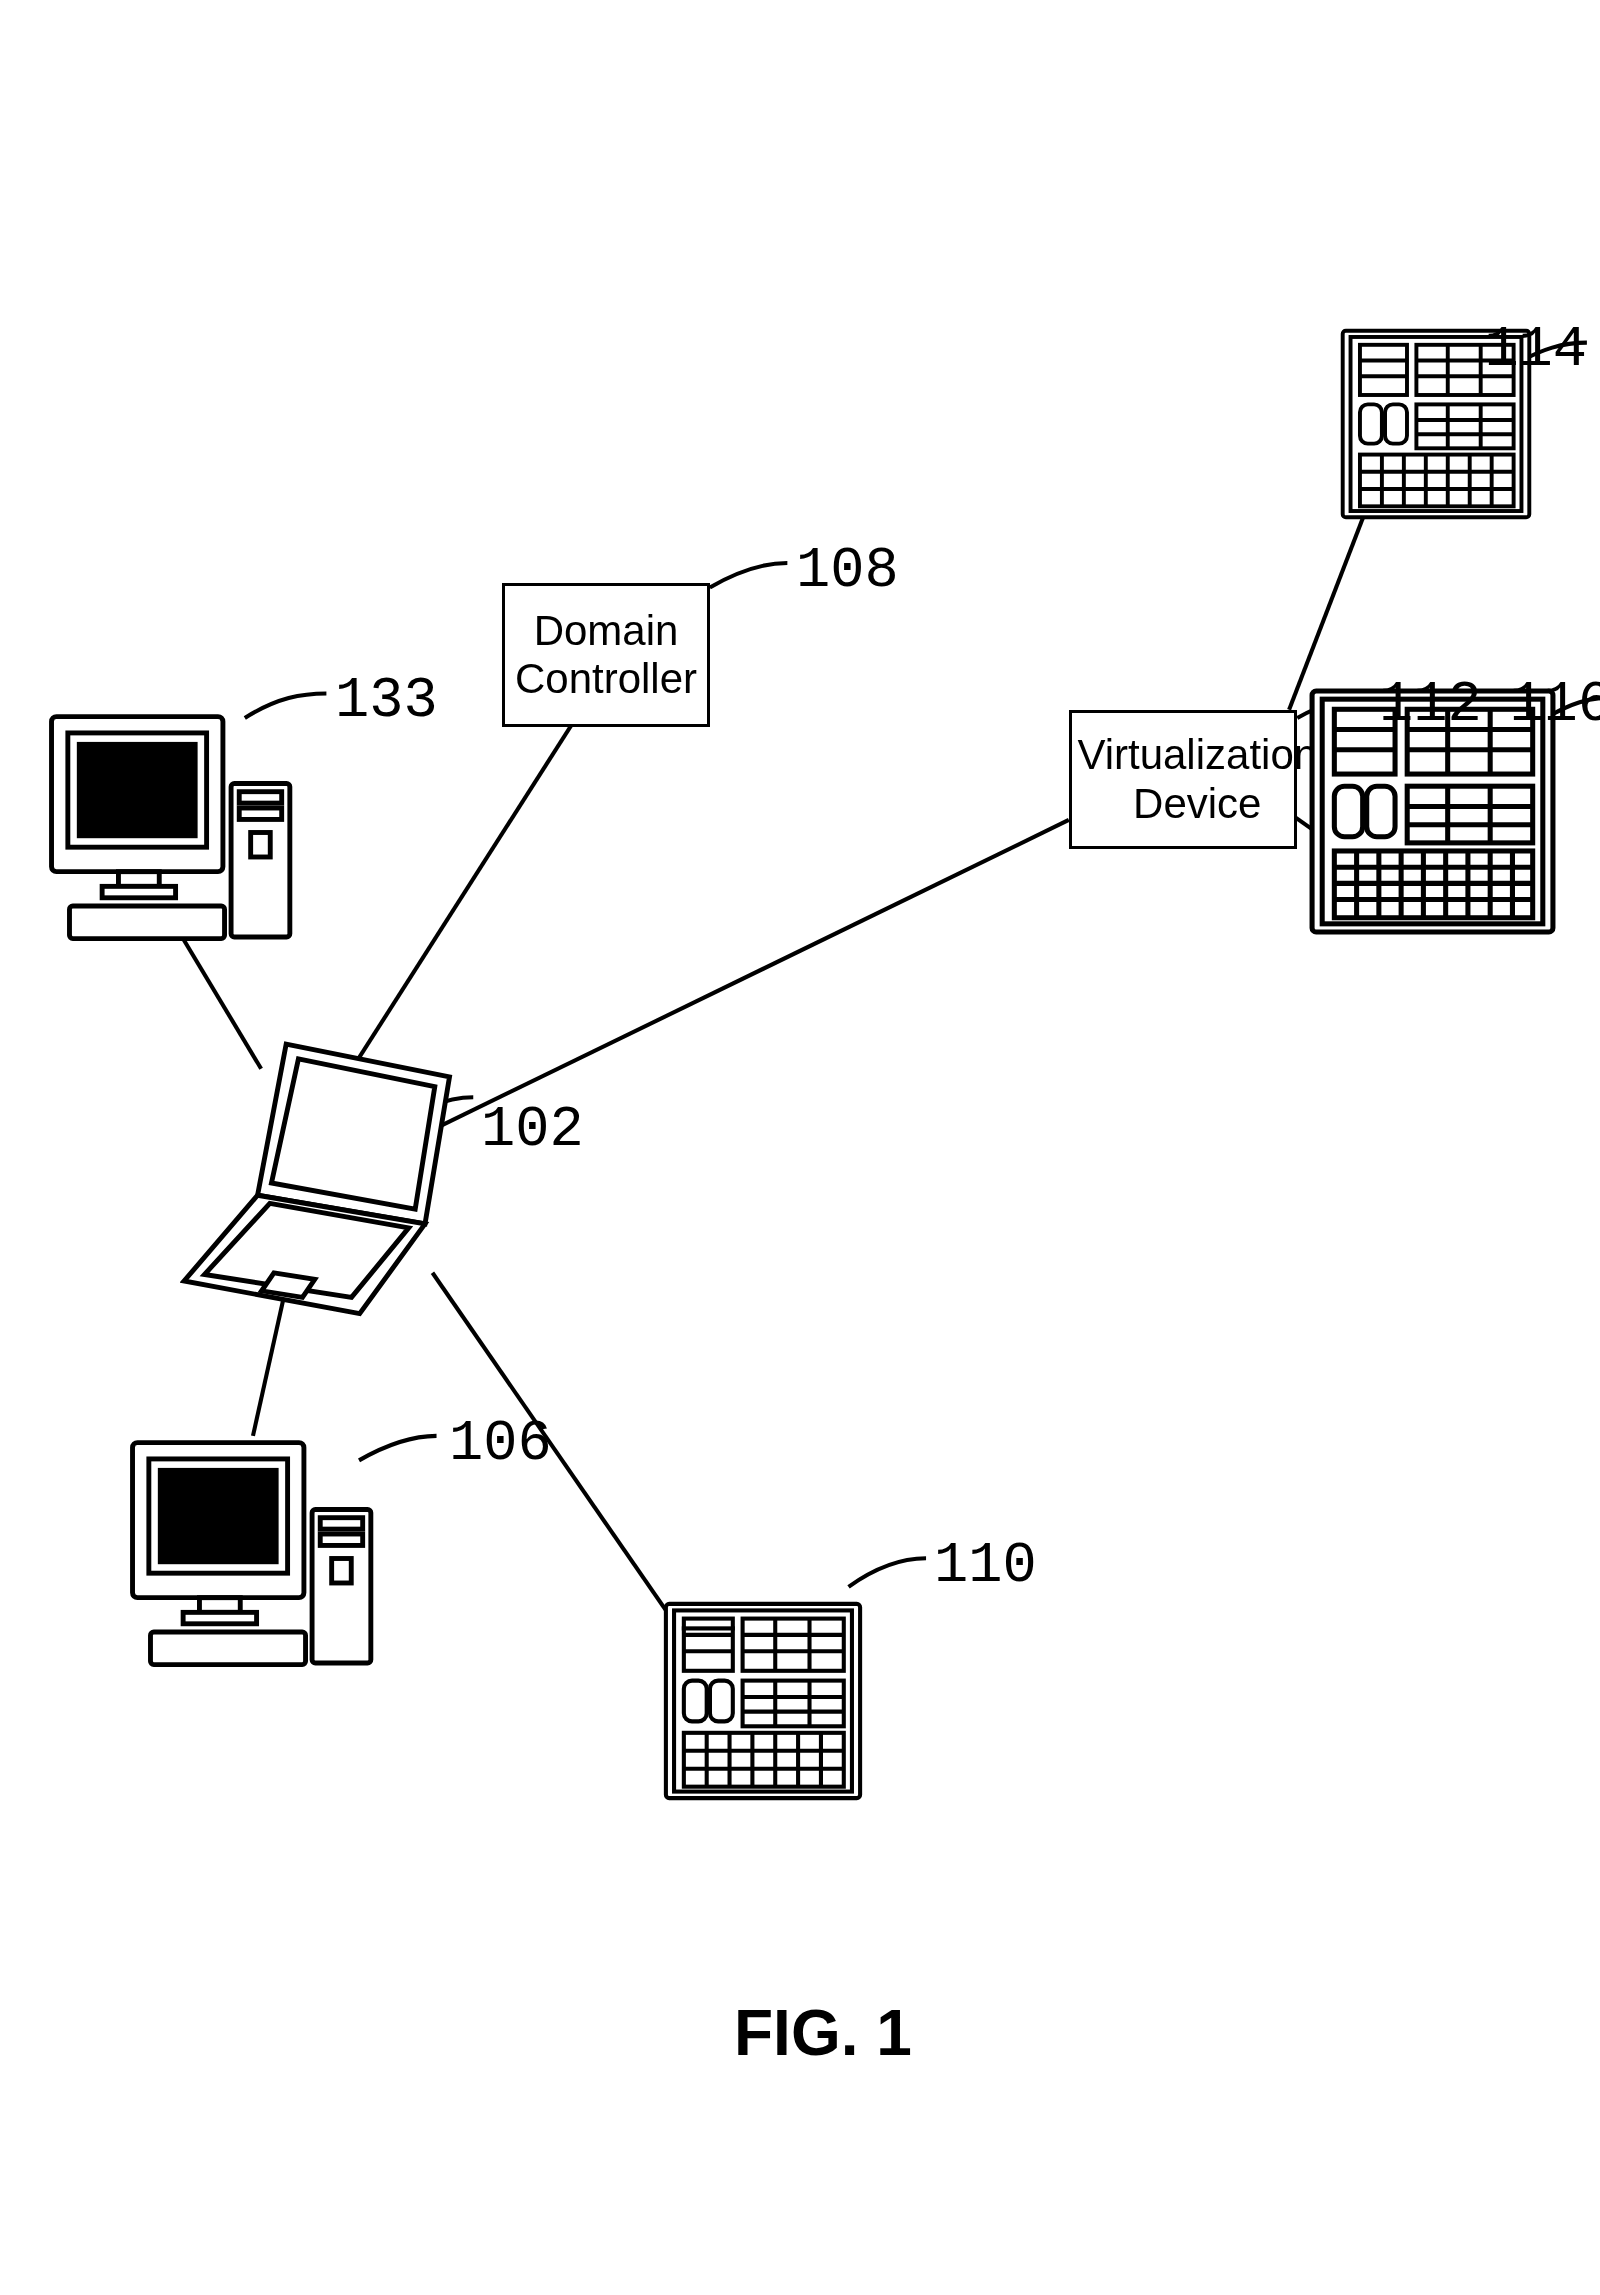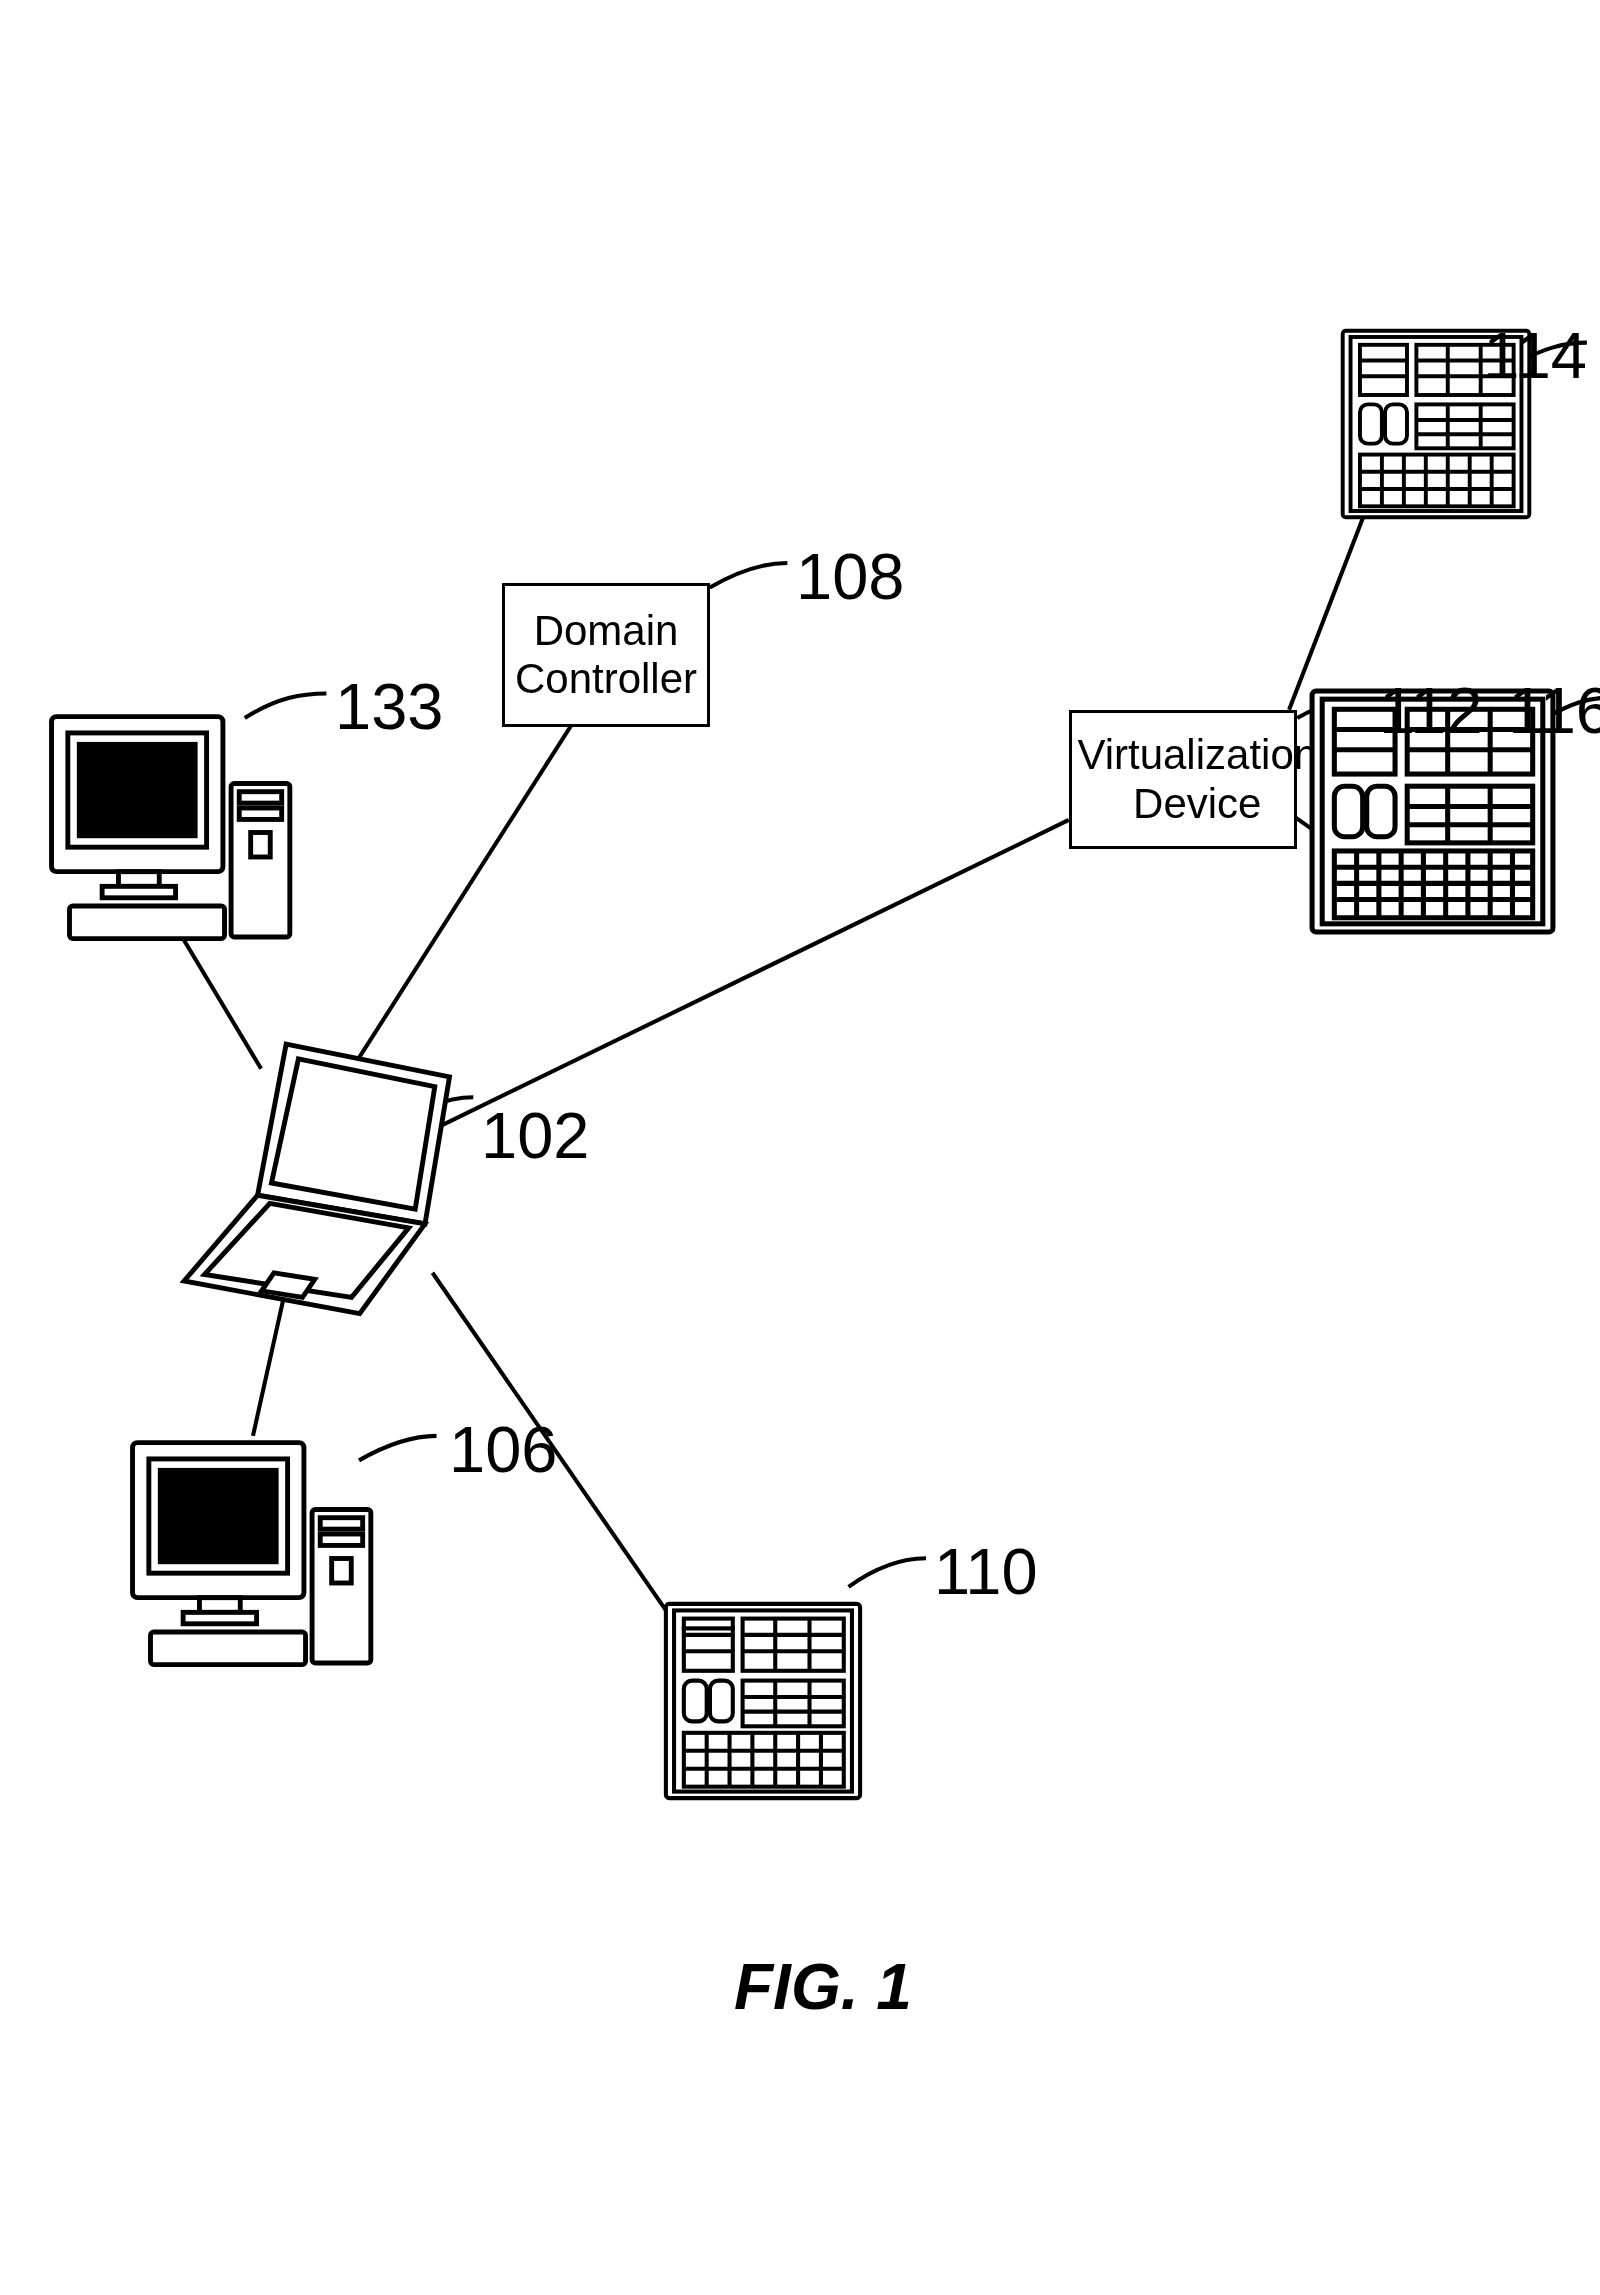--- a/index.html
+++ b/index.html
@@ -23,22 +23,22 @@
     align-items: center;
     justify-content: center;
     text-align: center;
     font-size: 42px;
     line-height: 1.15;
     padding: 6.5px;
     box-sizing: border-box;
   }
   .ref {
     position: absolute;
-    font-size: 65px;
-    font-family: Liberation Sans, sans-serif;
+    font-size: 57px;
+    font-family: Liberation Mono, monospace;
   }
   .figlabel {
     position: absolute;
     font-size: 64px;
     font-weight: 700;
     font-family: Arial, Helvetica, sans-serif;
   }
   svg.lines {
     position: absolute;
     left: 0; top: 0;
@@ -270,16 +270,16 @@
 
   <div class="ref" style="left:481px; top:1073px;margin-top:25px;">102</div>
   <div class="ref" style="left:335px; top:669px;">133</div>
   <div class="ref" style="left:441px; top:1412px;margin-left:8px;">106</div>
   <div class="ref" style="left:796px; top:539px;">108</div>
   <div class="ref" style="left:934px; top:1534px;">110</div>
   <div class="ref" style="left:1379px; top:673px;">112</div>
   <div class="ref" style="left:1587px; top:318px; transform:translateX(-100%);">114</div>
   <div class="ref" style="left:1612px; top:673px; transform:translateX(-100%);">116</div>
 
-  <div class="figlabel" style="left:734px; top:1950px;font-style:italic;">FIG. 1</div>
+  <div class="figlabel" style="left:734px; top:1996px;">FIG. 1</div>
 
 </div>
 
 
 </body></html>

